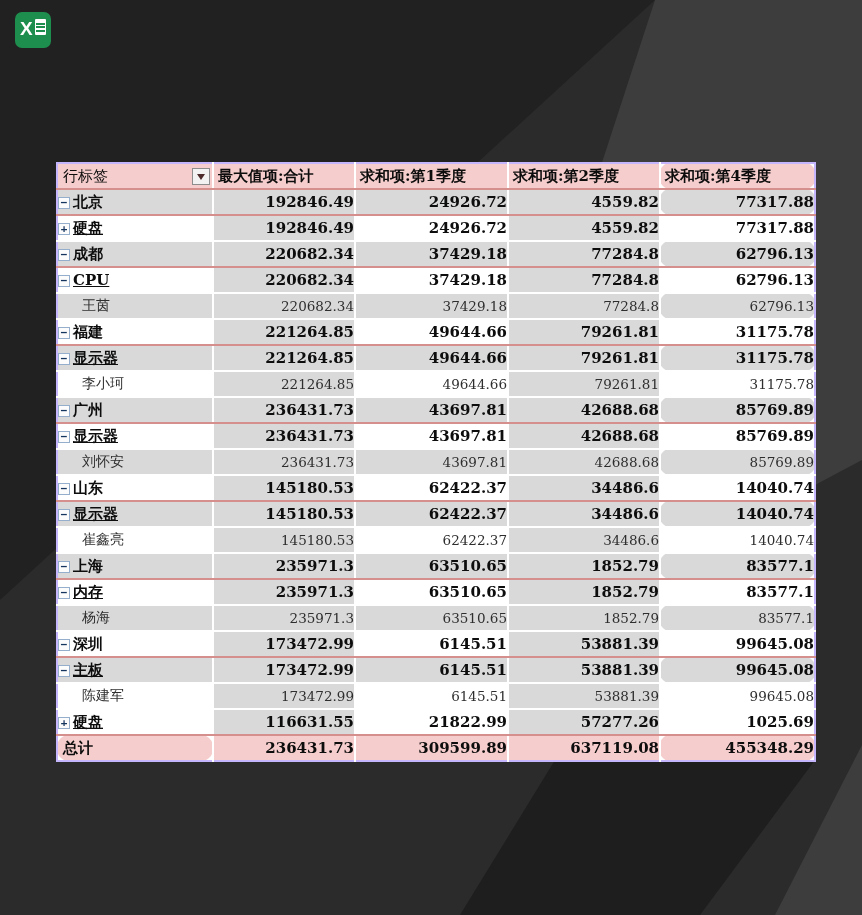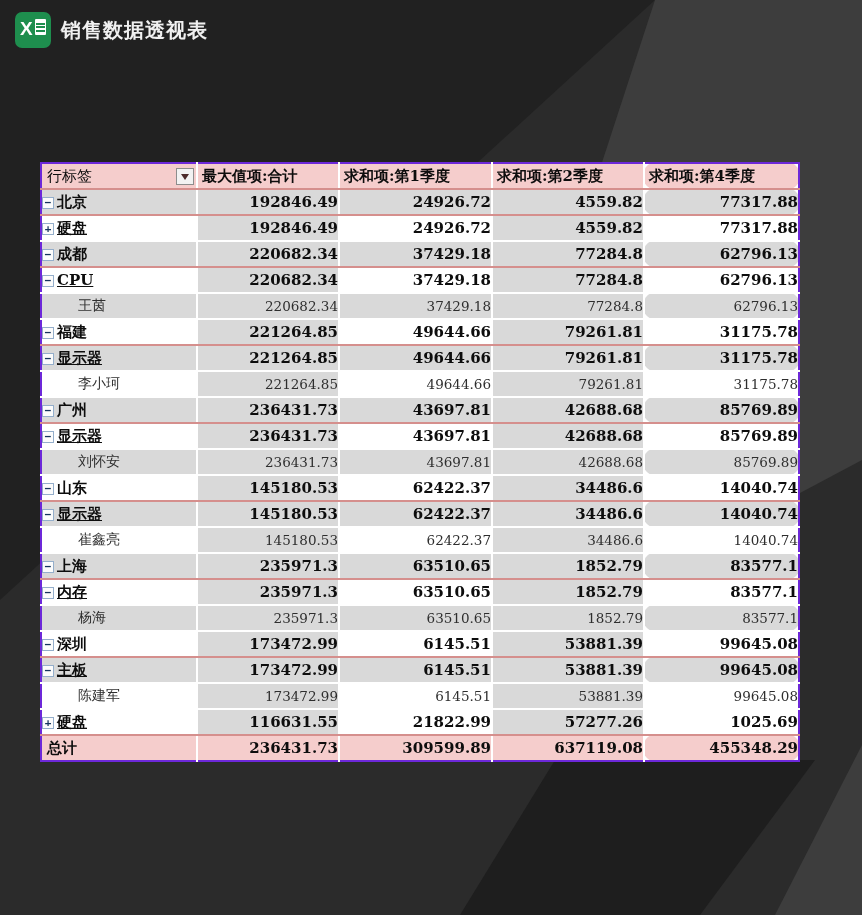--- a/index.html
+++ b/index.html
@@ -17,48 +17,48 @@
 
   .titlebar{position:absolute;left:15px;top:12px;display:flex;align-items:center;gap:10px;}
   .xl-icon{width:36px;height:36px;background:var(--c-green);border-radius:7px;position:relative;flex:0 0 auto;}
   .xl-x{position:absolute;left:5px;top:7px;color:#fff;font-weight:bold;font-size:19px;line-height:19px;font-family:"Liberation Sans",sans-serif;}
   .xl-page{position:absolute;right:5px;top:7px;width:11px;height:16px;background:#fff;border-radius:1px;
     display:flex;flex-direction:column;justify-content:space-evenly;padding:2px 1px;box-sizing:border-box;}
   .xl-page i{display:block;height:2px;background:var(--c-green);}
   .title{color:#f0f0f0;font-size:20px;font-weight:bold;letter-spacing:1px;font-family:"Liberation Sans",sans-serif;}
 
   table.pivot{
-    position:absolute;left:40px;top:162px;width:758px;
+    position:absolute;left:56px;top:162px;width:758px;
     border-collapse:collapse;table-layout:fixed;
-    border:2px solid #6d28d9;
+    border:2px solid #c4b5fd;
     background:#fff;
   }
   .pivot td,.pivot th{
     height:26px;padding:0;box-sizing:border-box;
     border-right:2px solid #fff;border-bottom:2px solid #fff;
     overflow:hidden;white-space:nowrap;color:#0d0d0d;
   }
   .pivot td:last-child,.pivot th:last-child{border-right:none;border-radius:10px;}
   .pivot th{
     background:var(--c-pink);border-bottom-color:var(--c-red);
     font-size:15px;text-align:left;padding-left:4px;font-weight:bold;
   }
   .pivot th.h-label{font-weight:normal;position:relative;padding-left:5px;}
   .num{text-align:right;padding-right:8px;font-size:15px;font-weight:bold;}
   tr.person .num{font-weight:normal;font-size:13.5px;color:#2e2e2e;}
   .lbl{font-size:15px;font-weight:bold;padding-left:3px;margin-left:24px;}
   tr.person .lbl{font-weight:normal;font-size:14px;color:#2e2e2e;}
   td.lvl1{padding-left:0;text-decoration:underline;}
-  td.lvl2{padding-left:36px;}
+  td.lvl2{padding-left:24px;}
   .bg-g{background:var(--c-gray);}
   .bg-w{background:#ffffff;}
   tr.region td{border-bottom-color:var(--c-red);}
   tr.lastdata td{border-bottom-color:var(--c-red);}
   tr.total td{background:var(--c-pink);border-bottom:none;}
-  tr.total td.lbl{padding-left:5px;}
+  tr.total td.lbl{padding-left:5px;border-radius:12px;}
   .toggle{
     display:inline-block;width:12px;height:12px;margin-right:3px;
     border:1px solid #94aecb;background:#fcfcfc;color:#15355e;
     font-size:11px;line-height:10px;text-align:center;vertical-align:1px;
     box-sizing:border-box;font-family:"DejaVu Sans Mono",monospace;font-weight:bold;
   }
   .filter-btn{
     position:absolute;right:2px;top:4px;width:18px;height:17px;
     background:#f2f2f2;border:1px solid #8d8d8d;box-sizing:border-box;
     display:flex;align-items:center;justify-content:center;cursor:pointer;
@@ -76,21 +76,20 @@
 
   <div class="titlebar">
     <div class="xl-icon">
       <span class="xl-x">X</span>
       <div class="xl-page">
           <i></i>
           <i></i>
           <i></i>
         </div>
     </div>
-    <span class="title">销售数据透视表</span>
   </div>
 
   <table class="pivot">
     <colgroup id="cols">
         <col style="width:156px">
         <col style="width:142px">
         <col style="width:153px">
         <col style="width:152px">
         <col style="width:155px">
       </colgroup>

